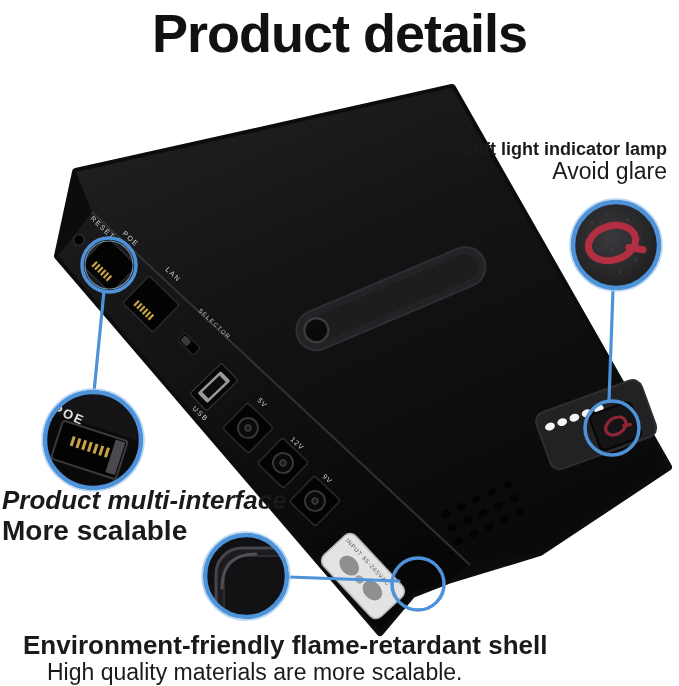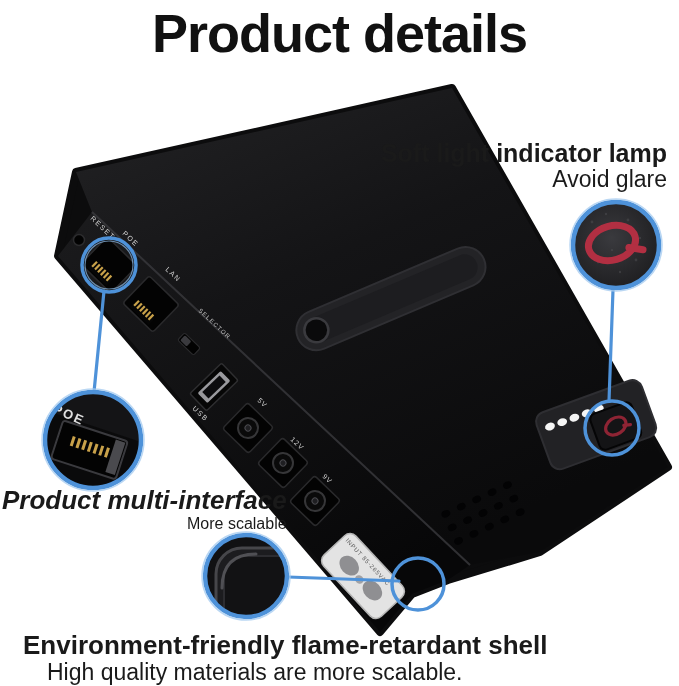--- a/index.html
+++ b/index.html
@@ -8,25 +8,25 @@
     font-family:"Liberation Sans", sans-serif;
   }
   #stage svg{position:absolute;left:0;top:0;}
   .caption{position:absolute;color:#1a1a1a;line-height:1.12;}
   .cap-bold{font-weight:700;}
   #title{
     position:absolute;left:0;right:0;top:2px;text-align:center;
     font-size:54px;font-weight:700;color:#111;letter-spacing:-1px;z-index:6;
   }
   #cap-indicator{right:12px;top:139px;text-align:right;z-index:6;}
-  #cap-indicator .l1{font-size:25px;}
+  #cap-indicator .l1{font-size:18px;}
   #cap-indicator .l2{font-size:23px;font-weight:400;}
   #cap-interface{left:2px;top:486px;text-align:left;z-index:6;}
   #cap-interface .l1{font-size:26px;font-style:italic;}
-  #cap-interface .l2{font-size:16px;font-weight:400;text-align:right;}
+  #cap-interface .l2{font-size:28px;font-weight:700;}
   #cap-shell{left:0;top:631px;width:100%;z-index:6;
     text-shadow:0 0 3px #ffffff,0 0 2px #ffffff;}
   #cap-shell .l1{font-size:26px;padding-left:23px;}
   #cap-shell .l2{font-size:23px;font-weight:400;padding-left:47px;}
   .svg-label{font-family:"Liberation Sans",sans-serif;}
 </style>
 </head>
 <body>
 
 <div id="stage">

